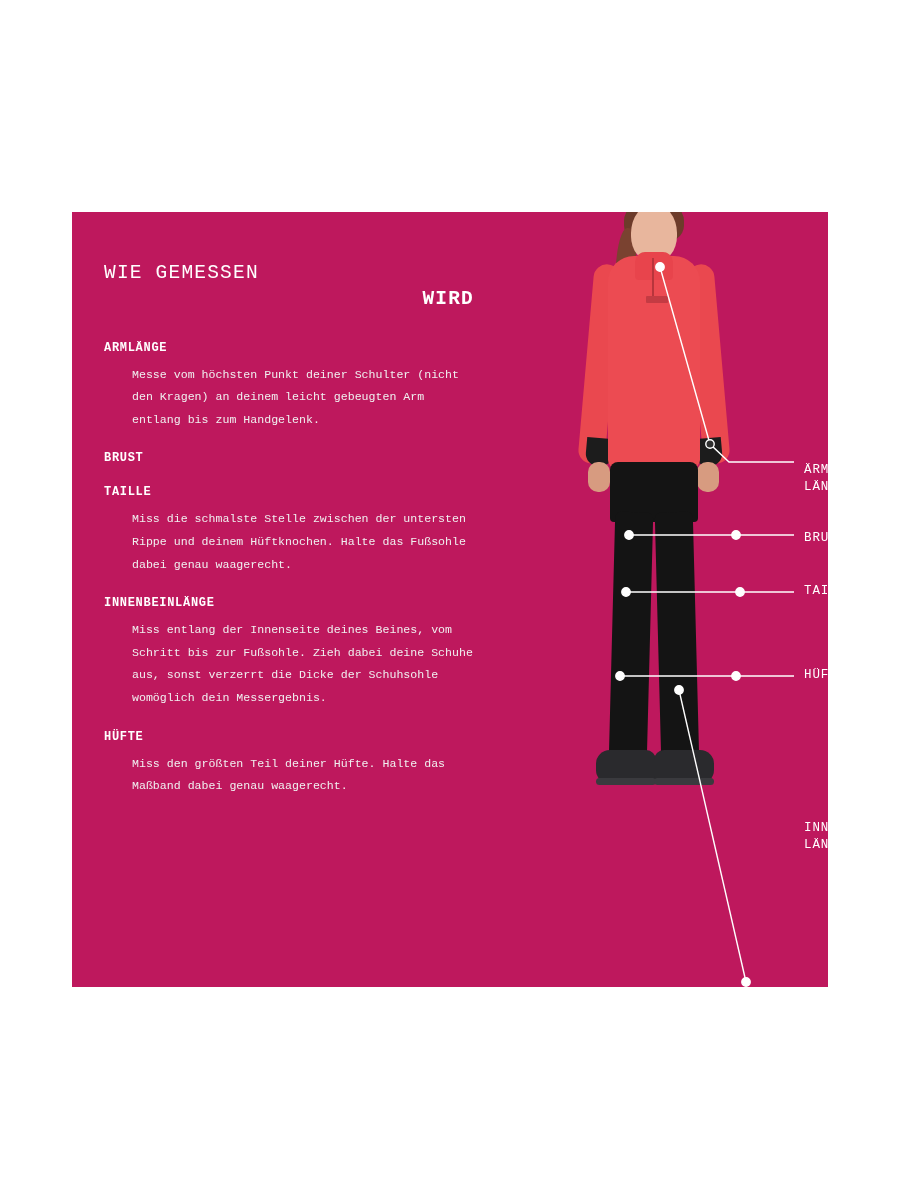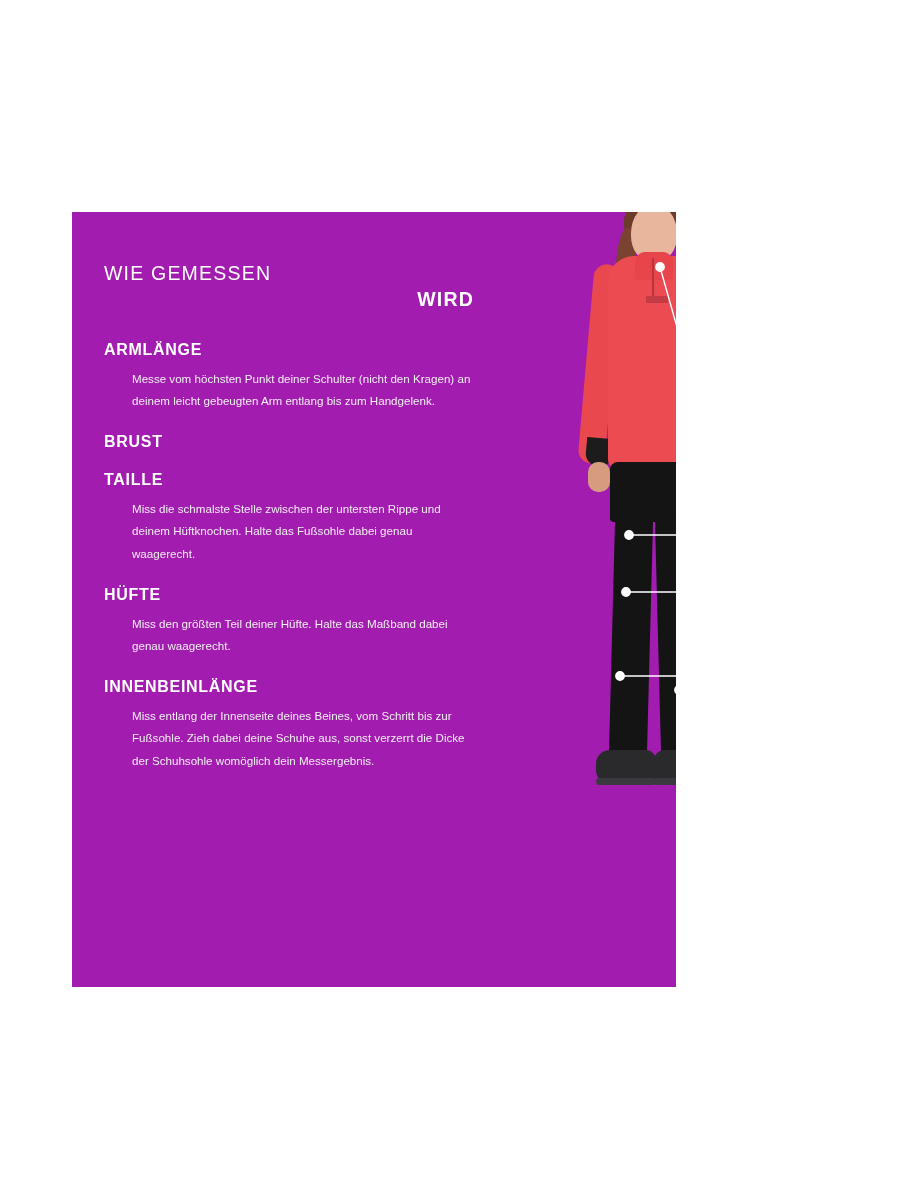--- a/index.html
+++ b/index.html
@@ -13,24 +13,25 @@
     font-family: "Liberation Sans", sans-serif;
     position: relative;
     overflow: hidden;
   }
 
   
   #panel {
     position: absolute;
     left: 72px;
     top: 212px;
-    width: 604px;
+    width: 756px;
     height: 775px;
-    background: #a21caf;
+    background: #be185d;
     overflow: hidden;
+    font-family: Liberation Mono, monospace;
   }
 
   
   #textcol {
     position: absolute;
     left: 32px;
     top: 48px;
     width: 370px;
     color: #ffffff;
   }
@@ -49,21 +50,21 @@
     color: #ffffff;
     line-height: 1.35;
     margin-bottom: 28px;
     text-align: right;
   }
 
   .sec {
     margin-bottom: 20px;
   }
   .sec-head {
-    font-size: 16px;
+    font-size: 12px;
     font-weight: 700;
     letter-spacing: 0.7px;
     color: #ffffff;
     margin-bottom: 9px;
   }
   .sec-body {
     font-size: 11.6px;
     font-weight: 400;
     line-height: 1.95;
     color: #f0f0f0;
@@ -316,27 +317,27 @@
     <div class="sec">
       <div class="sec-head">BRUST</div>
     </div>
 
     <div class="sec">
       <div class="sec-head">TAILLE</div>
       <div class="sec-body">Miss die schmalste Stelle zwischen der untersten Rippe und deinem Hüftknochen. Halte das Fußsohle dabei genau waagerecht.</div>
     </div>
 
     <div class="sec">
+      <div class="sec-head">INNENBEINLÄNGE</div>
+      <div class="sec-body">Miss entlang der Innenseite deines Beines, vom Schritt bis zur Fußsohle. Zieh dabei deine Schuhe aus, sonst verzerrt die Dicke der Schuhsohle womöglich dein Messergebnis.</div>
+    </div>
+
+    <div class="sec">
       <div class="sec-head">HÜFTE</div>
       <div class="sec-body">Miss den größten Teil deiner Hüfte. Halte das Maßband dabei genau waagerecht.</div>
-    </div>
-
-    <div class="sec">
-      <div class="sec-head">INNENBEINLÄNGE</div>
-      <div class="sec-body">Miss entlang der Innenseite deines Beines, vom Schritt bis zur Fußsohle. Zieh dabei deine Schuhe aus, sonst verzerrt die Dicke der Schuhsohle womöglich dein Messergebnis.</div>
     </div>
 
   </div>
 
   <div id="figure">
 
     <div id="model">
       <div class="hair-back"></div>
       <div class="ponytail"></div>
       <div class="head"></div>

